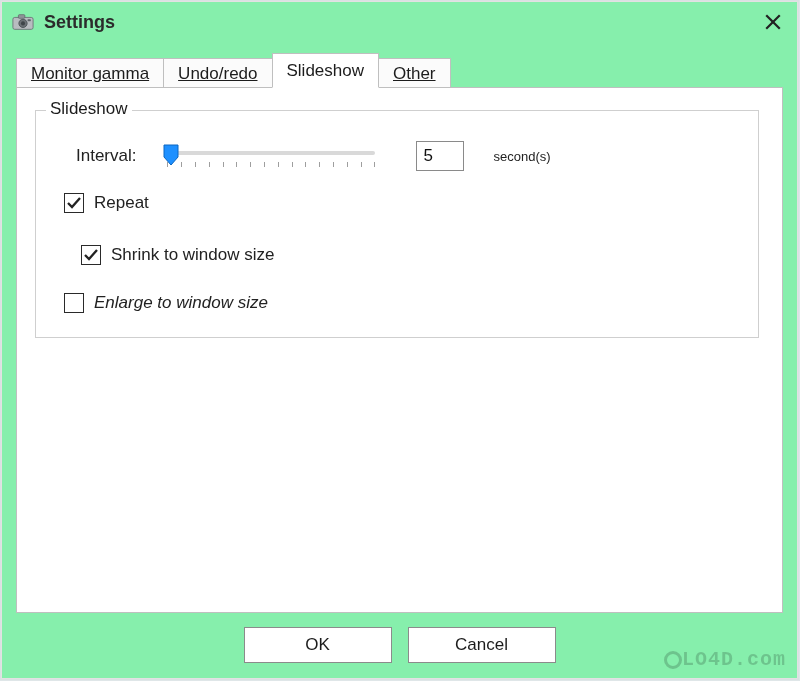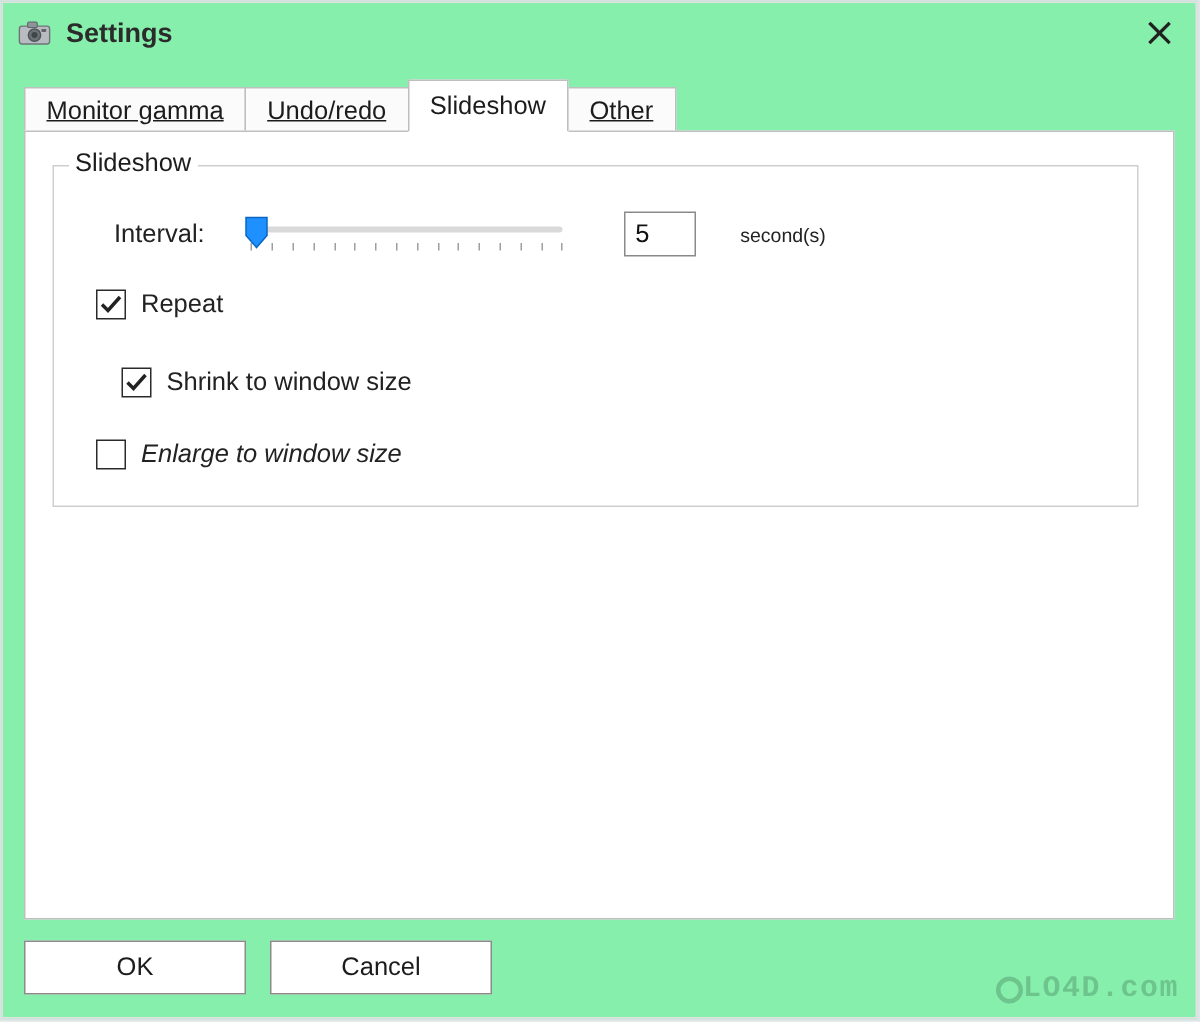--- a/index.html
+++ b/index.html
@@ -176,20 +176,21 @@
     margin-right: 10px;
     background: #fff;
     cursor: pointer;
   }
   .checkmark {
     width: 16px; height: 16px;
   }
   .check-label { font-size: 17px; }
   .buttons {
     display: flex;
+    justify-content: center;
     gap: 16px;
     margin-top: 14px;
   }
   .btn {
     width: 148px;
     height: 36px;
     border: 1px solid #8b8b8b;
     background: #fff;
     font-size: 17px;
     color: #1c1c1c;

